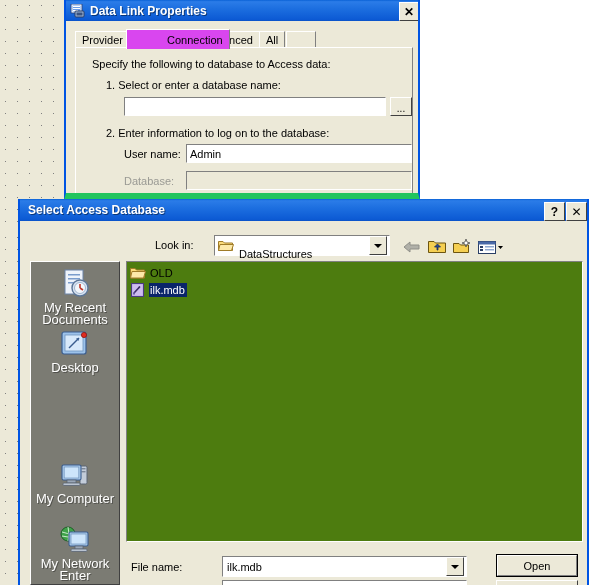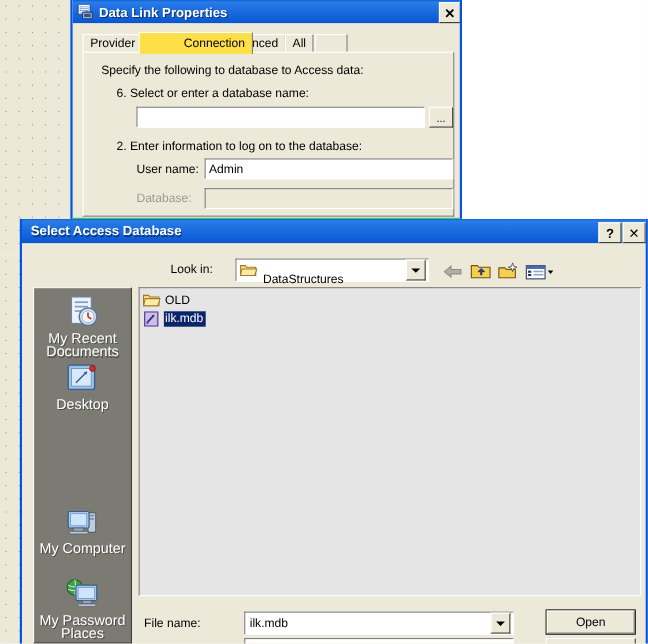--- a/index.html
+++ b/index.html
@@ -27,21 +27,21 @@
       radial-gradient(circle at 0.5px 0.5px, #808080 0.6px, transparent 0.7px);
     background-size:12px 12px;
     background-position:5px 5px;
   }
 
   
   #dlp-window{
     position:absolute;left:64px;top:0px;width:356px;height:200px;
     background:#ece9d8;
     border-left:2px solid #0054e3;border-right:2px solid #0054e3;
-    border-bottom:2px solid #22c55e;
+    border-bottom:7px solid #22c55e;
     box-sizing:border-box;
     overflow:hidden;
   }
   #dlp-titlebar{
     position:absolute;left:0;top:0;width:356px;height:21px;
     background:linear-gradient(to bottom,#0a62d6 0%,#2b7ce8 8%,#1d6fe0 40%,#0c5ad4 92%,#0a52c8 100%);
     display:flex;align-items:center;
   }
   #dlp-title-icon{
     width:16px;height:14px;margin-left:4px;margin-right:4px;position:relative;flex:0 0 auto;
@@ -70,21 +70,21 @@
     background:#ece9d8;
     border-top:1px solid #ffffff;border-left:1px solid #ffffff;
     border-right:1px solid #808080;
     box-sizing:border-box;
     display:flex;align-items:center;justify-content:center;
     padding:0 6px;font-size:11px;white-space:nowrap;cursor:default;
   }
   .tab.selected{
     top:0px;height:20px;z-index:5;
     border-bottom:none;
-    background:#fde047;
+    background:#d946ef;
     padding-left:40px;
   }
   #dlp-tabpanel{
     position:absolute;left:9px;top:47px;width:338px;height:150px;
     background:#ece9d8;
     border-top:1px solid #ffffff;border-left:1px solid #ffffff;
     border-right:1px solid #808080;border-bottom:1px solid #808080;
     box-sizing:border-box;
   }
   #dlp-intro{position:absolute;left:16px;top:10px;white-space:nowrap;}
@@ -187,21 +187,21 @@
     margin-top:2px;text-shadow:1px 1px 0 rgba(0,0,0,.35);
   }
   .place-icon{width:32px;height:32px;position:relative;}
 
   
   #file-list{
     position:absolute;left:126px;top:261px;width:457px;height:281px;
     box-sizing:border-box;
     border-top:1px solid #808080;border-left:1px solid #808080;
     border-right:1px solid #ffffff;border-bottom:1px solid #ffffff;
-    background:#e5e5e5;overflow:hidden;
+    background:#4d7c0f;overflow:hidden;
   }
   .file-entry{
     position:absolute;left:3px;height:16px;display:flex;align-items:center;cursor:default;
   }
   .file-icon{width:16px;height:14px;margin-right:3px;position:relative;flex:0 0 auto;}
   .file-name{white-space:nowrap;padding:1px 2px 1px 1px;}
   .file-entry.selected .file-name{background:#0a246a;color:#ffffff;}
 
   
   #filename-label{position:absolute;left:131px;top:561px;white-space:nowrap;}
@@ -278,21 +278,21 @@
     <div class="tab" style="left:0px;">Provider</div>
     <div class="tab selected" style="left:51px;">Connection</div>
     <div class="tab" style="left:122px;">Advanced</div>
     <div class="tab" style="left:184px;">All</div>
     <div class="tab" style="left:211px;width:30px;"></div>
   </div>
 
   <div id="dlp-tabpanel">
     <div id="dlp-intro">Specify the following to database to Access data:</div>
 
-    <div id="dlp-step1">6. Select or enter a database name:</div>
+    <div id="dlp-step1">1. Select or enter a database name:</div>
 
     <div id="dlp-dbname-box"></div>
 
     <div id="dlp-browse">...</div>
 
     <div id="dlp-step2">2. Enter information to log on to the database:</div>
 
     <div id="dlp-user-label">User name:</div>
     <div id="dlp-user-box">
       <span id="dlp-user-value">Admin</span>
@@ -405,21 +405,21 @@
     <span class="place-icon">
       <svg width="32" height="32" viewBox="0 0 32 32">
         <circle cx="9" cy="10" r="7" fill="#3fa24a" stroke="#1d5e25" stroke-width="1"></circle>
         <path d="M3 8 Q8 11 15 8 M9 3 Q11 10 9 17 M3 12 Q9 14 15 12" stroke="#d8f0da" stroke-width="0.9" fill="none"></path>
         <rect x="10" y="8" width="19" height="14" rx="1.5" fill="#a8c8e8" stroke="#3a5d8f" stroke-width="1.1"></rect>
         <rect x="12" y="10" width="15" height="10" fill="#cde5fb" stroke="#6f93bd" stroke-width="0.7"></rect>
         <rect x="16" y="22" width="8" height="3" fill="#9aa7b8" stroke="#5a6472" stroke-width="0.8"></rect>
         <rect x="12" y="25" width="16" height="2.5" rx="1" fill="#b9c3d1" stroke="#5a6472" stroke-width="0.8"></rect>
       </svg>
     </span>
-    <span class="place-label">My Password Places</span>
+    <span class="place-label">My Network Enter</span>
   </div>
 </div>
 
 <div id="file-list">
 
   <div class="file-entry" style="top:3px;">
     <span class="file-icon">
       <svg width="16" height="14" viewBox="0 0 16 14">
         <path d="M0.5 2.5 L5 2.5 L6.5 4 L14.5 4 L14.5 12 L0.5 12 Z" fill="#fbdb7a" stroke="#a07c28" stroke-width="1"></path>
         <path d="M2 5.5 L15.5 5.5 L13.5 12 L0.5 12 Z" fill="#fde9a9" stroke="#a07c28" stroke-width="1"></path>

